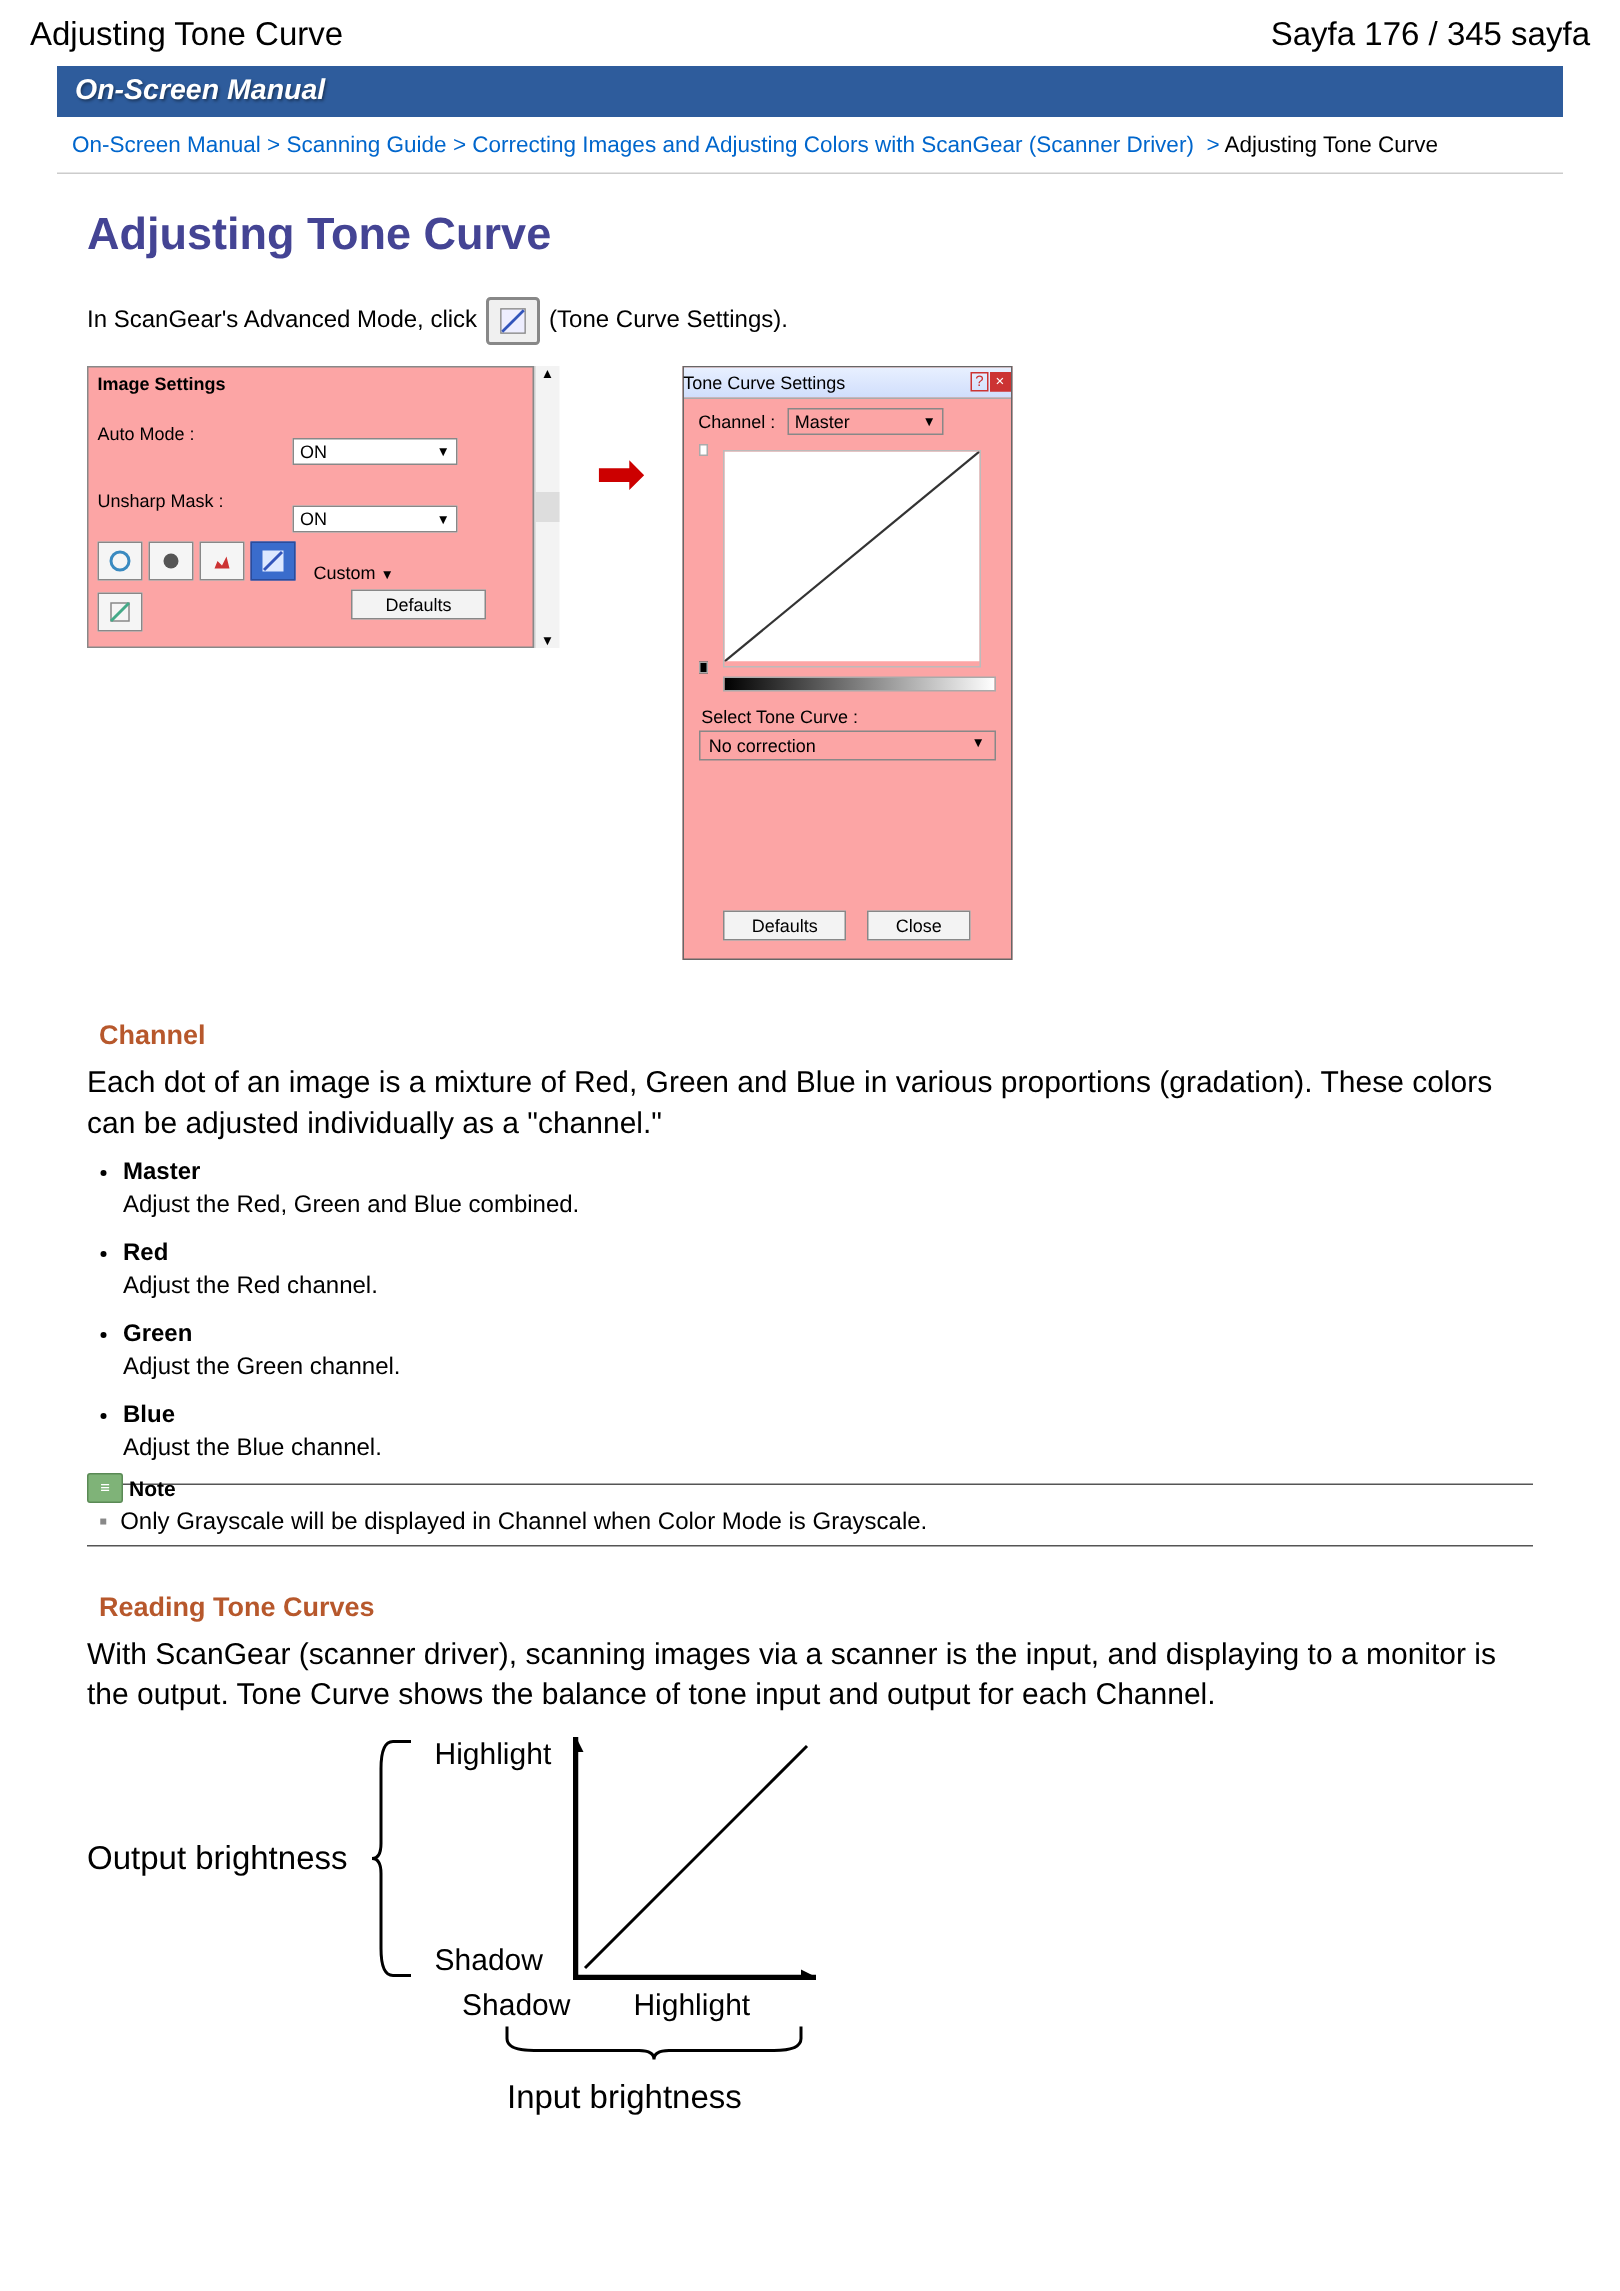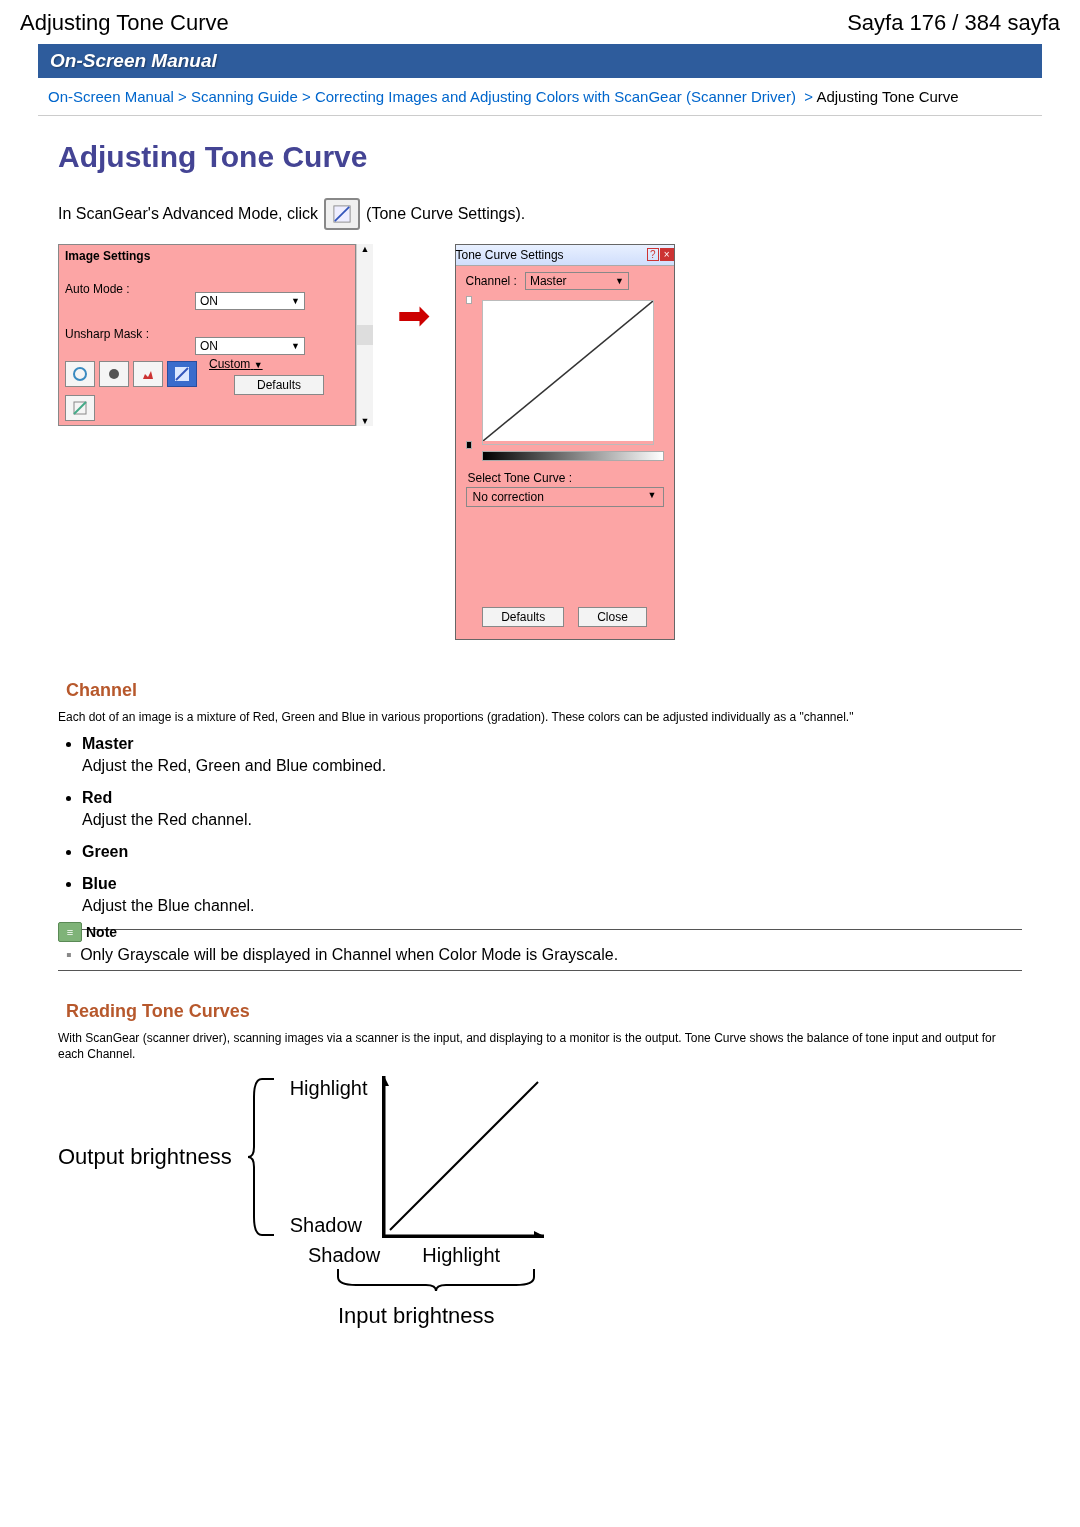--- a/index.html
+++ b/index.html
@@ -213,21 +213,21 @@
     font-size: 12px;
   }
   .section-heading {
     color: #b7582c;
     font-weight: bold;
     font-size: 18px;
     margin: 30px 0 8px 28px;
   }
   .body-text {
     margin: 0 20px 10px 20px;
-    font-size: 12px;
+    font-size: 20px;
     line-height: 1.35;
   }
   ul.channel-list {
     margin: 6px 20px 10px 44px;
     padding: 0;
   }
   ul.channel-list li {
     margin-bottom: 14px;
     font-size: 16px;
   }
@@ -308,21 +308,21 @@
     font-size: 22px;
     margin-left: 280px;
     margin-top: 10px;
   }
 </style>
 </head>
 <body>
 
 <div class="page-header">
   <div>Adjusting Tone Curve</div>
-  <div>Sayfa 176 / 384 sayfa</div>
+  <div>Sayfa 176 / 345 sayfa</div>
 </div>
 
 <div class="content-wrap">
 
   <div class="manual-bar">On-Screen Manual</div>
 
   <div class="breadcrumb">
     <a href="#">On-Screen Manual</a>
     <span class="sep">&gt;</span>
     <a href="#">Scanning Guide</a>
@@ -392,21 +392,21 @@
               </div>
               <div class="icon-row">
                 <span class="tool-icon">
                     <svg width="16" height="16">
                       <rect x="2" y="2" width="12" height="12" fill="none" stroke="#888"></rect>
                       <path d="M2 14 L14 2" stroke="#4a8" stroke-width="2"></path>
                     </svg>
                   </span>
               </div>
             </div>
-            <div style="flex:1; padding:0 6px;text-decoration:underline;">
+            <div style="flex:1; padding:18px 6px;">
               <div class="dropdown" style="width:110px;">
                 <span>Custom</span>
                 <span class="dd-arrow">▼</span>
               </div>
               <div style="text-align:center; margin-top:4px;">
                 <span class="defaults-btn">Defaults</span>
               </div>
             </div>
           </div>
         </div>
@@ -468,20 +468,21 @@
       <li>
         <div class="item-title">Master</div>
         <div class="item-desc">Adjust the Red, Green and Blue combined.</div>
       </li>
       <li>
         <div class="item-title">Red</div>
         <div class="item-desc">Adjust the Red channel.</div>
       </li>
       <li>
         <div class="item-title">Green</div>
+        <div class="item-desc">Adjust the Green channel.</div>
       </li>
       <li>
         <div class="item-title">Blue</div>
         <div class="item-desc">Adjust the Blue channel.</div>
       </li>
     </ul>
 
     <div class="note-box">
       <div class="note-title">
         <span class="note-icon">≡</span>

